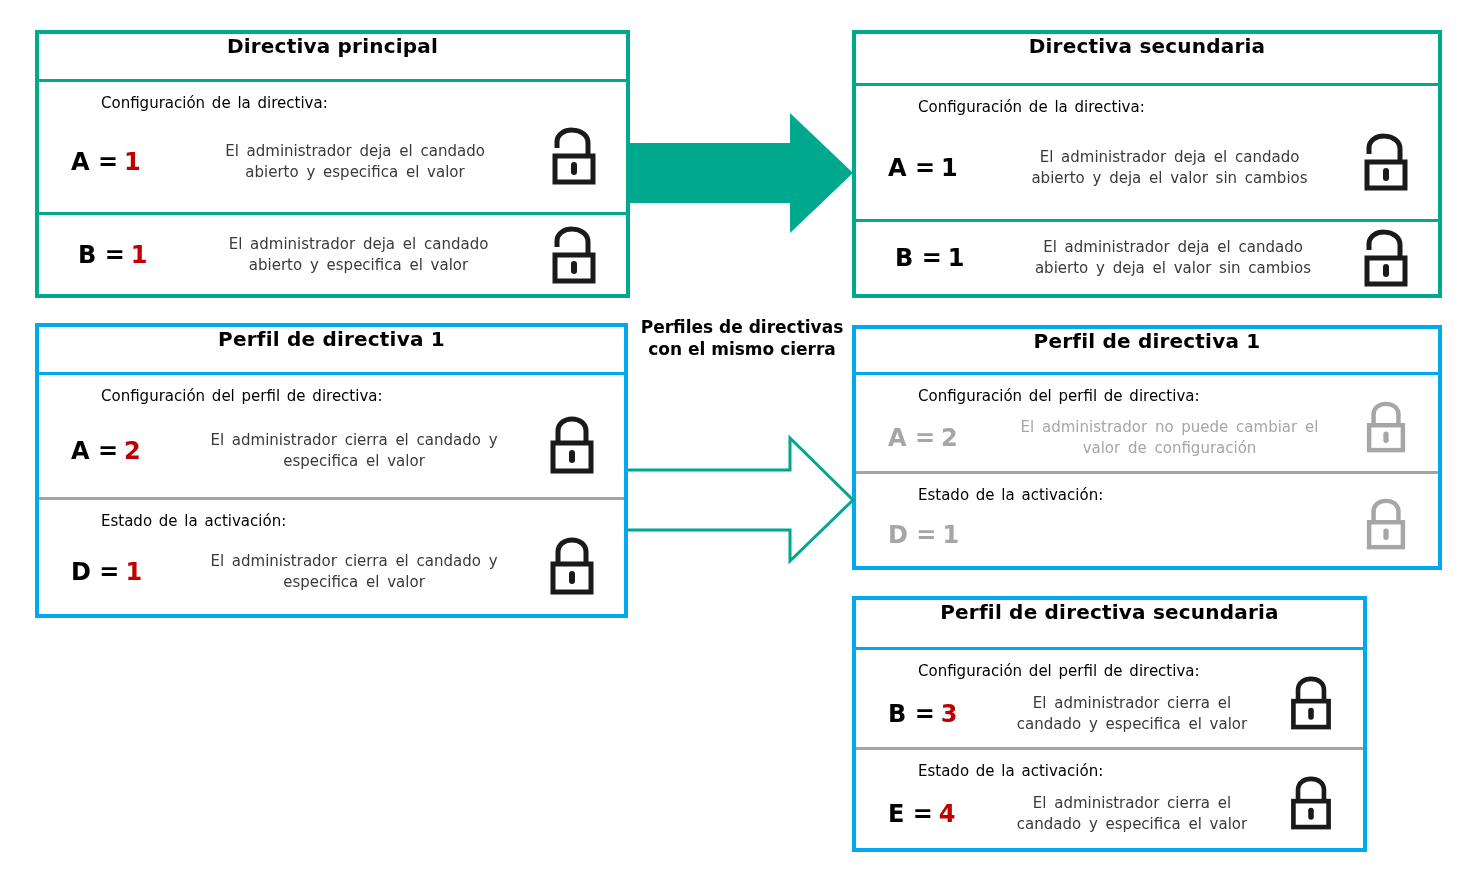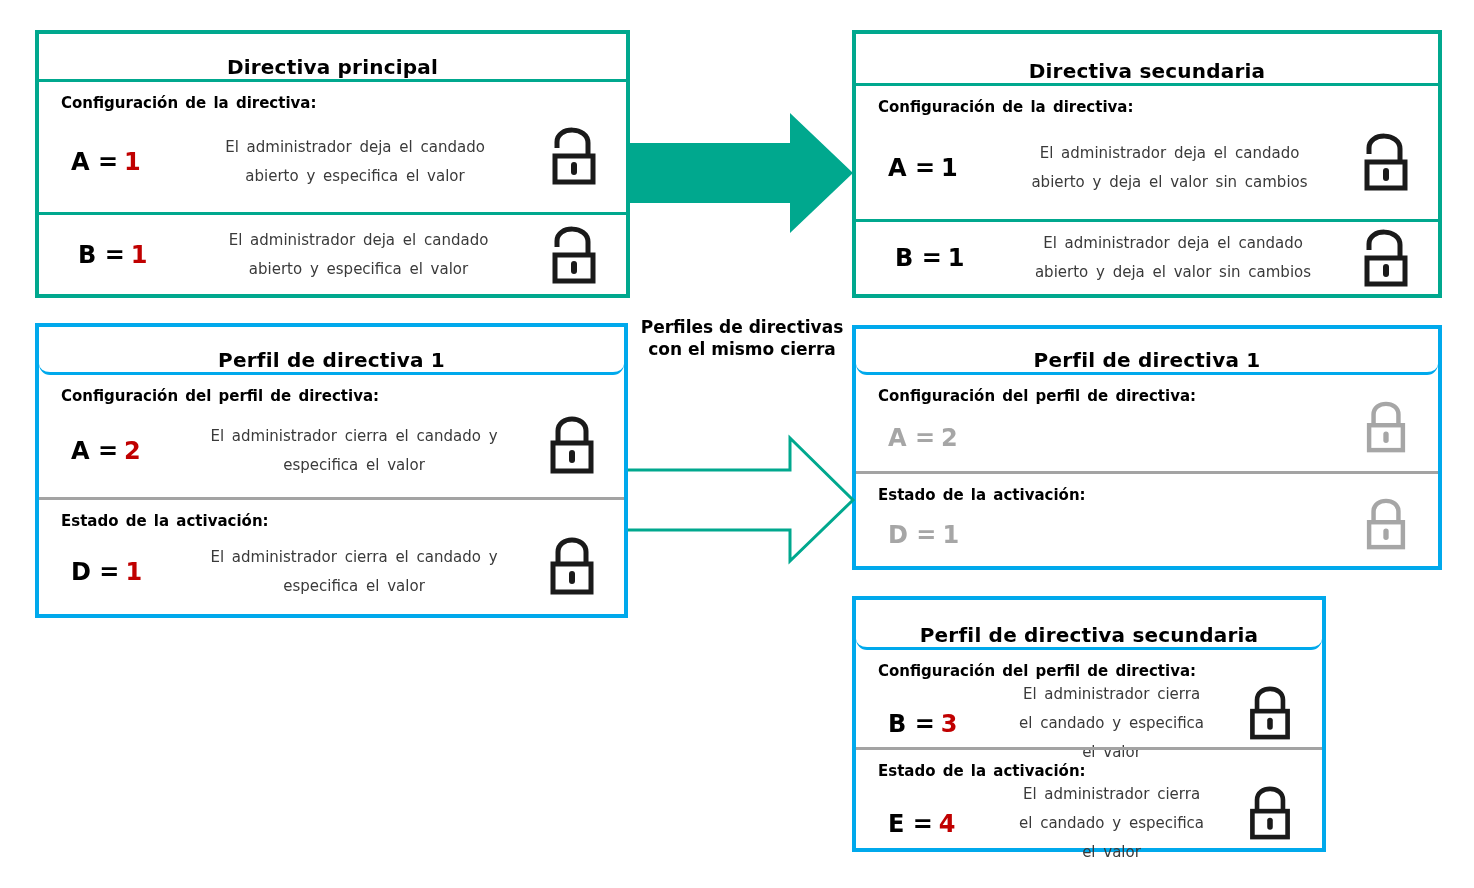--- a/index.html
+++ b/index.html
@@ -3,36 +3,36 @@
 <meta charset="utf-8">
 <style>
   html,body{margin:0;padding:0;background:#ffffff;}
   body{font-family:"DejaVu Sans","Liberation Sans",sans-serif;color:#000;}
   .canvas{position:relative;width:1474px;height:888px;background:#fff;overflow:hidden;}
 
   
   .box{position:absolute;background:#fff;display:flex;flex-direction:column;box-sizing:border-box;}
   .box.green{border:4px solid #00A88E;}
   .box.blue{border:4px solid #00A9EC;}
-  .box-header{display:flex;align-items:flex-end;justify-content:center;box-sizing:border-box;flex:0 0 auto;}
+  .box-header{display:flex;align-items:flex-start;justify-content:center;box-sizing:border-box;flex:0 0 auto;}
   .green .box-header{border-bottom:3px solid #00A88E;}
-  .blue  .box-header{border-bottom:3px solid #00A9EC;border-radius:11px;}
+  .blue  .box-header{border-bottom:3px solid #00A9EC;}
   .box-title{font-size:20px;font-weight:bold;letter-spacing:.2px;}
 
   .row{display:grid;grid-template-columns:1fr 105px;box-sizing:border-box;}
   .green .row + .row{border-top:3px solid #00A88E;padding-left:7px;}
   .blue  .row + .row{border-top:3px solid #a3a3a3;}
   .row-main{display:flex;flex-direction:column;min-width:0;}
-  .section-label{font-size:15px;font-weight:bold;padding:12px 0 0 22px;word-spacing:2px;}
+  .section-label{font-size:15px;font-weight:normal;padding:12px 0 0 22px;word-spacing:2px;margin-left:40px;}
   .row-body{flex:1;display:grid;grid-template-columns:150px 1fr;align-items:center;}
   .var{font-size:24px;font-weight:bold;padding-left:32px;white-space:nowrap;}
   .var .val{margin-left:6px;}
   .red .val{color:#C00000;}
   .plain .val{color:#000;}
-  .desc{font-size:15px;line-height:29px;color:#3A3A3A;text-align:center;word-spacing:3px;padding:0 8px;max-width:380px;justify-self:center;}
+  .desc{font-size:15px;line-height:21px;color:#3A3A3A;text-align:center;word-spacing:3px;padding:0 8px;max-width:380px;justify-self:center;}
   .lock-cell{display:flex;align-items:center;justify-content:center;}
   .row.has-label .lock-cell{padding-top:18px;}
   .lock{width:54px;height:64px;color:#1A1A1A;}
   .disabled .var,.disabled .desc{color:#A6A6A6;}
   .disabled .lock{color:#A6A6A6;}
 
   
   .arrow-layer{position:absolute;left:0;top:0;width:1474px;height:888px;pointer-events:none;}
   .center-label{position:absolute;left:624px;top:316px;width:236px;text-align:center;
                 font-size:17px;font-weight:bold;line-height:22px;}
@@ -170,20 +170,21 @@
     <div class="box-header" style="height:46px;">
       <span class="box-title">Perfil de directiva 1</span>
     </div>
     <div class="row has-label disabled" style="height:96px;">
       <div class="row-main">
         <div class="section-label">Configuración  del perfil  de directiva:</div>
         <div class="row-body">
           <div class="var">
             <span>A =</span><span class="val">2</span>
           </div>
+          <div class="desc">El administrador  no puede  cambiar el valor  de configuración</div>
         </div>
       </div>
       <div class="lock-cell" style="padding-top:8px;">
         <svg class="lock" style="width:48px;height:58px;" viewBox="0 0 54 64">
             <rect x="8" y="30" width="38" height="28" fill="none" stroke="currentColor" stroke-width="5"></rect>
             <rect x="24" y="37" width="6" height="13" rx="3" fill="currentColor"></rect>
             <path d="M 13 30 L 13 18 C 13 2 41 2 41 18 L 41 30" fill="none" stroke="currentColor" stroke-width="5"></path>
           </svg>
       </div>
     </div>
@@ -199,21 +200,21 @@
       <div class="lock-cell" style="padding-top:8px;">
         <svg class="lock" style="width:48px;height:58px;" viewBox="0 0 54 64">
             <rect x="8" y="30" width="38" height="28" fill="none" stroke="currentColor" stroke-width="5"></rect>
             <rect x="24" y="37" width="6" height="13" rx="3" fill="currentColor"></rect>
             <path d="M 13 30 L 13 18 C 13 2 41 2 41 18 L 41 30" fill="none" stroke="currentColor" stroke-width="5"></path>
           </svg>
       </div>
     </div>
   </div>
 
-  <div class="box blue" style="left:852px;top:596px;width:474px;height:256px;">
+  <div class="box blue" style="left:852px;top:596px;width:515px;height:256px;">
     <div class="box-header" style="height:50px;">
       <span class="box-title">Perfil de directiva secundaria</span>
     </div>
     <div class="row has-label" style="height:97px;">
       <div class="row-main">
         <div class="section-label">Configuración  del perfil  de directiva:</div>
         <div class="row-body">
           <div class="var red">
             <span>B =</span><span class="val">3</span>
           </div>

